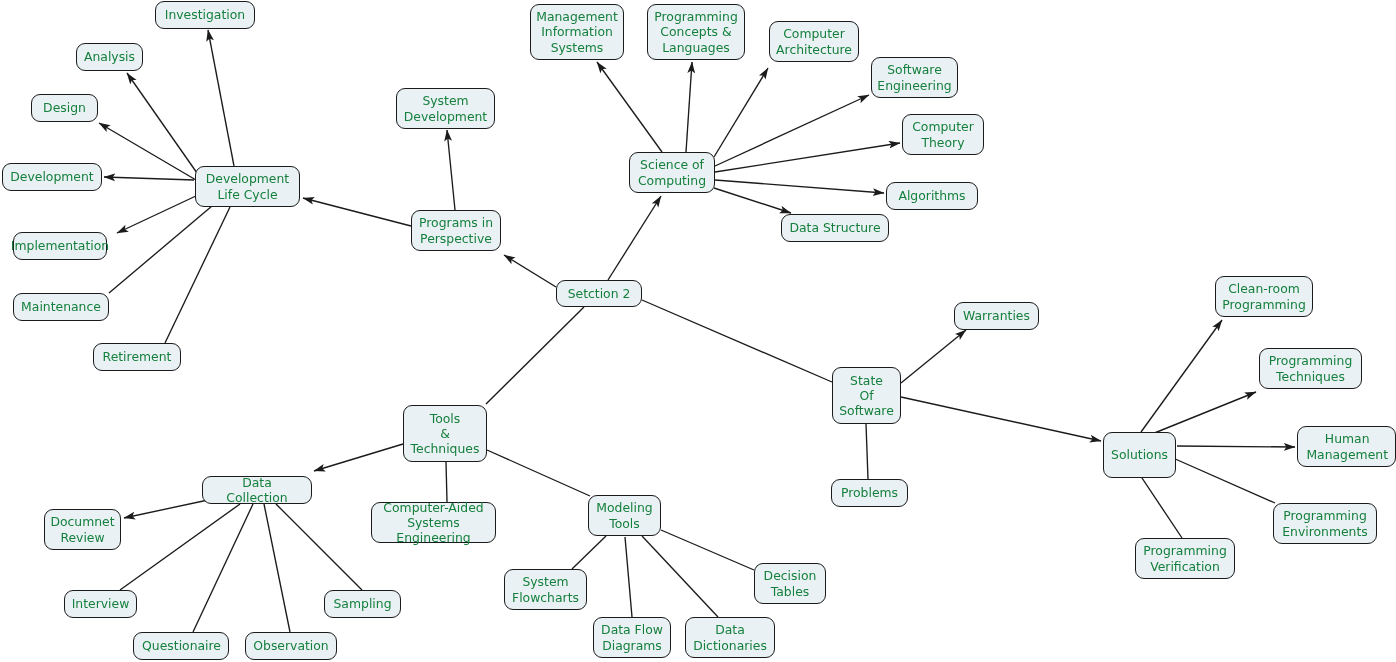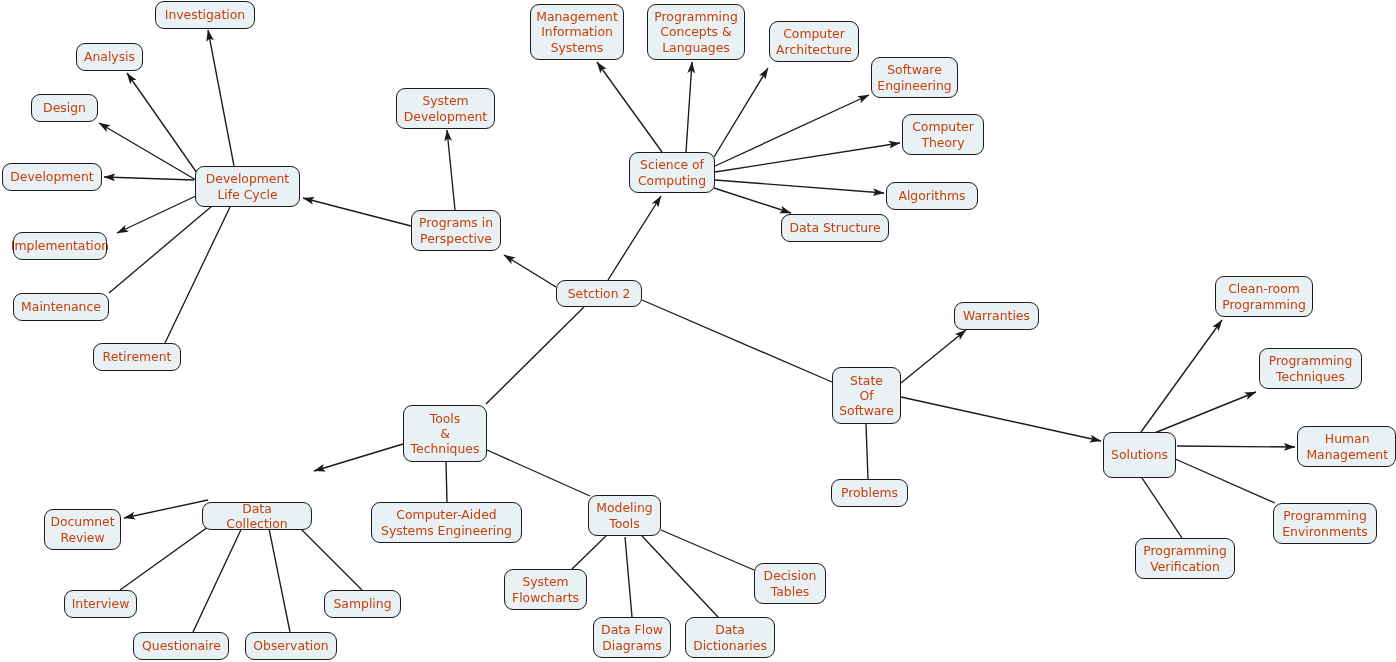--- a/index.html
+++ b/index.html
@@ -26,21 +26,21 @@
   .node {
     position: absolute;
     box-sizing: border-box;
     background: #eaf1f4;
     border: 1.3px solid #1b1b1b;
     border-radius: 9px;
     display: flex;
     align-items: center;
     justify-content: center;
     text-align: center;
-    color: #c2410c;
+    color: #15803d;
     font-size: 12.4px;
     line-height: 15.2px;
     white-space: pre-line;
     padding: 2px 7px;
     z-index: 5;
   }
 </style>
 </head>
 <body>
 
@@ -121,28 +121,28 @@
       <div class="node" style="left: 902px; top: 114px; width: 82px; height: 41px;"><span>Computer
 Theory</span></div>
       <div class="node" style="left: 886px; top: 182px; width: 92px; height: 28px;"><span>Algorithms</span></div>
       <div class="node" style="left: 781px; top: 214px; width: 108px; height: 28px;"><span>Data Structure</span></div>
       <div class="node" style="left: 629px; top: 152px; width: 86px; height: 41px;"><span>Science of
 Computing</span></div>
       <div class="node" style="left: 556px; top: 280px; width: 86px; height: 27px;"><span>Setction 2</span></div>
       <div class="node" style="left: 403px; top: 405px; width: 84px; height: 57px;"><span>Tools
 &amp;
 Techniques</span></div>
-      <div class="node" style="left: 202px; top: 476px; width: 110px; height: 28px; margin-top: 26px;"><span>Data Collection</span></div>
+      <div class="node" style="left: 202px; top: 476px; width: 110px; height: 28px;"><span>Data Collection</span></div>
       <div class="node" style="left: 44px; top: 509px; width: 77px; height: 41px;"><span>Documnet
 Review</span></div>
       <div class="node" style="left: 64px; top: 590px; width: 73px; height: 28px;"><span>Interview</span></div>
       <div class="node" style="left: 133px; top: 632px; width: 96px; height: 28px; justify-content: flex-end;"><span>Questionaire</span></div>
       <div class="node" style="left: 245px; top: 632px; width: 92px; height: 28px;"><span>Observation</span></div>
       <div class="node" style="left: 324px; top: 590px; width: 77px; height: 28px;"><span>Sampling</span></div>
-      <div class="node" style="left: 371px; top: 502px; width: 151px; height: 41px;"><span>Computer-Aided
+      <div class="node" style="left: 371px; top: 502px; width: 125px; height: 41px;"><span>Computer-Aided
 Systems Engineering</span></div>
       <div class="node" style="left: 588px; top: 495px; width: 73px; height: 41px;"><span>Modeling
 Tools</span></div>
       <div class="node" style="left: 504px; top: 569px; width: 83px; height: 41px;"><span>System
 Flowcharts</span></div>
       <div class="node" style="left: 593px; top: 617px; width: 78px; height: 41px;"><span>Data Flow
 Diagrams</span></div>
       <div class="node" style="left: 685px; top: 617px; width: 90px; height: 41px;"><span>Data
 Dictionaries</span></div>
       <div class="node" style="left: 754px; top: 563px; width: 72px; height: 41px;"><span>Decision

